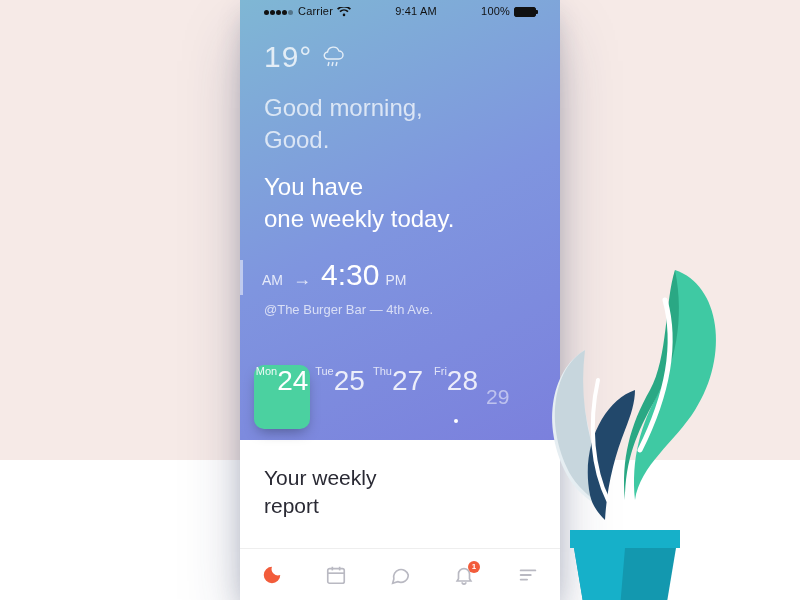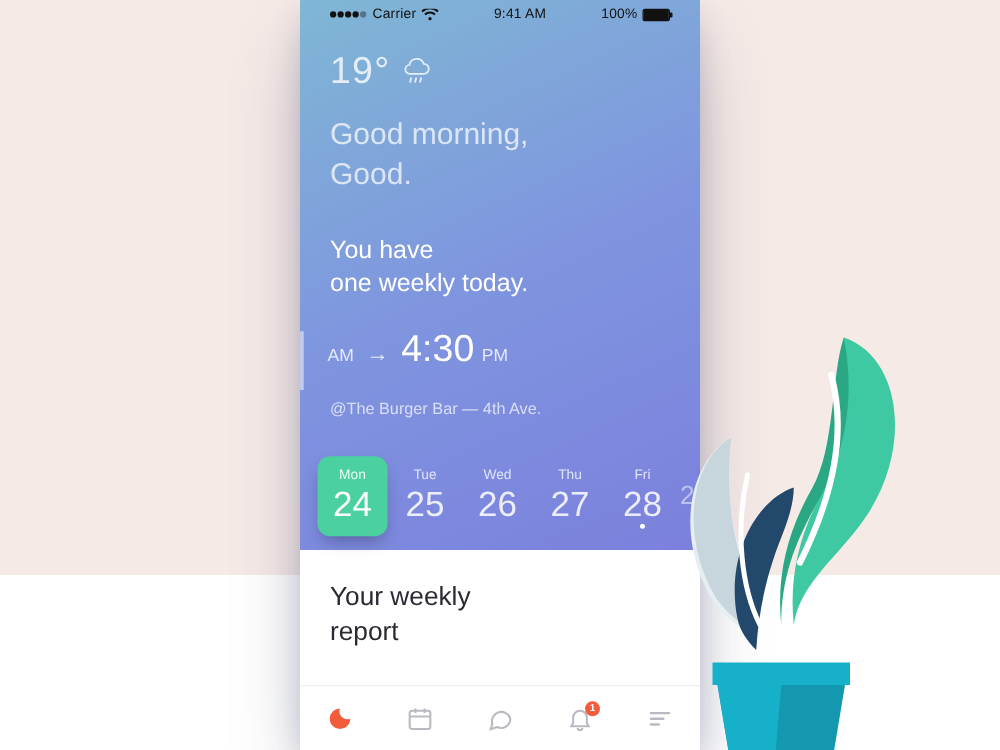--- a/index.html
+++ b/index.html
@@ -15,32 +15,32 @@
   .sb-left,.sb-right{display:flex;align-items:flex-end;gap:4px}
   .dots span{display:inline-block;width:5px;height:5px;border-radius:50%;background:#111;margin-right:1px}
   .dots span:nth-child(5){background:rgba(0,0,0,.35)}
   .batt{display:inline-block;width:22px;height:10px;border:1px solid #111;border-radius:2px;position:relative}
   .batt::after{content:"";position:absolute;right:-3px;top:2px;width:2px;height:4px;background:#111;border-radius:0 1px 1px 0}
   .batt i{display:block;height:100%;width:100%;background:#111}
 
   .temp-row{display:flex;align-items:center;gap:8px;margin-top:18px;color:rgba(255,255,255,.78)}
   .temp{font-size:30px;font-weight:400;letter-spacing:1px}
   .greeting{margin-top:18px;font-size:24px;font-weight:400;line-height:1.35;color:rgba(255,255,255,.72)}
-  .summary{margin-top:30px;font-size:20px;font-weight:500;color:#fff;line-height:1.35}
+  .summary{margin-top:14px;font-size:24px;font-weight:500;color:#fff;line-height:1.35}
   .shift-block{margin-top:22px;border-left:3px solid rgba(255,255,255,.55);padding-left:14px;margin-left:-24px;padding-left:24px;position:relative}
   .shift-block::before{content:"";position:absolute;left:0;top:2px;bottom:22px;width:3px;background:rgba(255,255,255,.5)}
   .shift-block{border-left:none}
   .shift-time{display:flex;align-items:baseline;gap:8px;font-weight:400}
   .t-num{font-size:30px;color:#fff}
   .t-ampm{font-size:14px;color:rgba(255,255,255,.8);margin-left:-2px}
   .arrow{color:rgba(255,255,255,.8);font-size:18px;margin:0 2px}
-  .loc{margin-top:22px;font-size:13px;color:rgba(255,255,255,.7)}
+  .loc{margin-top:10px;font-size:13px;color:rgba(255,255,255,.7)}
 
   .week{position:absolute;left:0;right:0;bottom:0;height:86px;display:flex;align-items:center;padding:0 14px;gap:2px}
-  .day{flex:0 0 56px;height:64px;border-radius:10px;display:flex;flex-direction:column;align-items:center;justify-content:center;color:rgba(255,255,255,.85);position:relative;cursor:pointer}
+  .day{flex:0 0 56px;height:64px;border-radius:10px;display:flex;flex-direction:row;justify-content:center;color:rgba(255,255,255,.85);position:relative;cursor:pointer}
   .day .dow{font-size:11px;font-weight:500;margin-bottom:2px;opacity:.9}
   .day .num{font-size:28px;font-weight:400}
   .day.sel{background:#4bd1a0;box-shadow:0 6px 14px -4px rgba(0,0,0,.35);color:#fff}
   .day .dot{position:absolute;bottom:6px;width:4px;height:4px;border-radius:50%;background:#fff}
   .partial{flex:0 0 26px;color:rgba(255,255,255,.5);font-size:21px;display:flex;align-items:center;justify-content:flex-start}
 
   .card{padding:24px 24px 0}
   .card h2{font-size:21px;font-weight:500;color:#2a2a34;line-height:1.35}
 
   .tabbar{position:absolute;left:0;right:0;bottom:0;height:52px;border-top:1px solid #eee;background:#fff;display:flex;align-items:center;justify-content:space-around}
@@ -113,24 +113,20 @@
     <div class="week">
       <div class="day sel">
         <span class="dow">Mon</span>
         <span class="num">24</span>
       </div>
       <div class="day">
         <span class="dow">Tue</span>
         <span class="num">25</span>
       </div>
       <div class="day">
-        <span class="dow">Wed</span>
-        <span class="num">26</span>
-      </div>
-      <div class="day">
         <span class="dow">Thu</span>
         <span class="num">27</span>
       </div>
       <div class="day">
         <span class="dow">Fri</span>
         <span class="num">28</span>
         <span class="dot"></span>
       </div>
       <div class="partial">
         <span>29</span>

